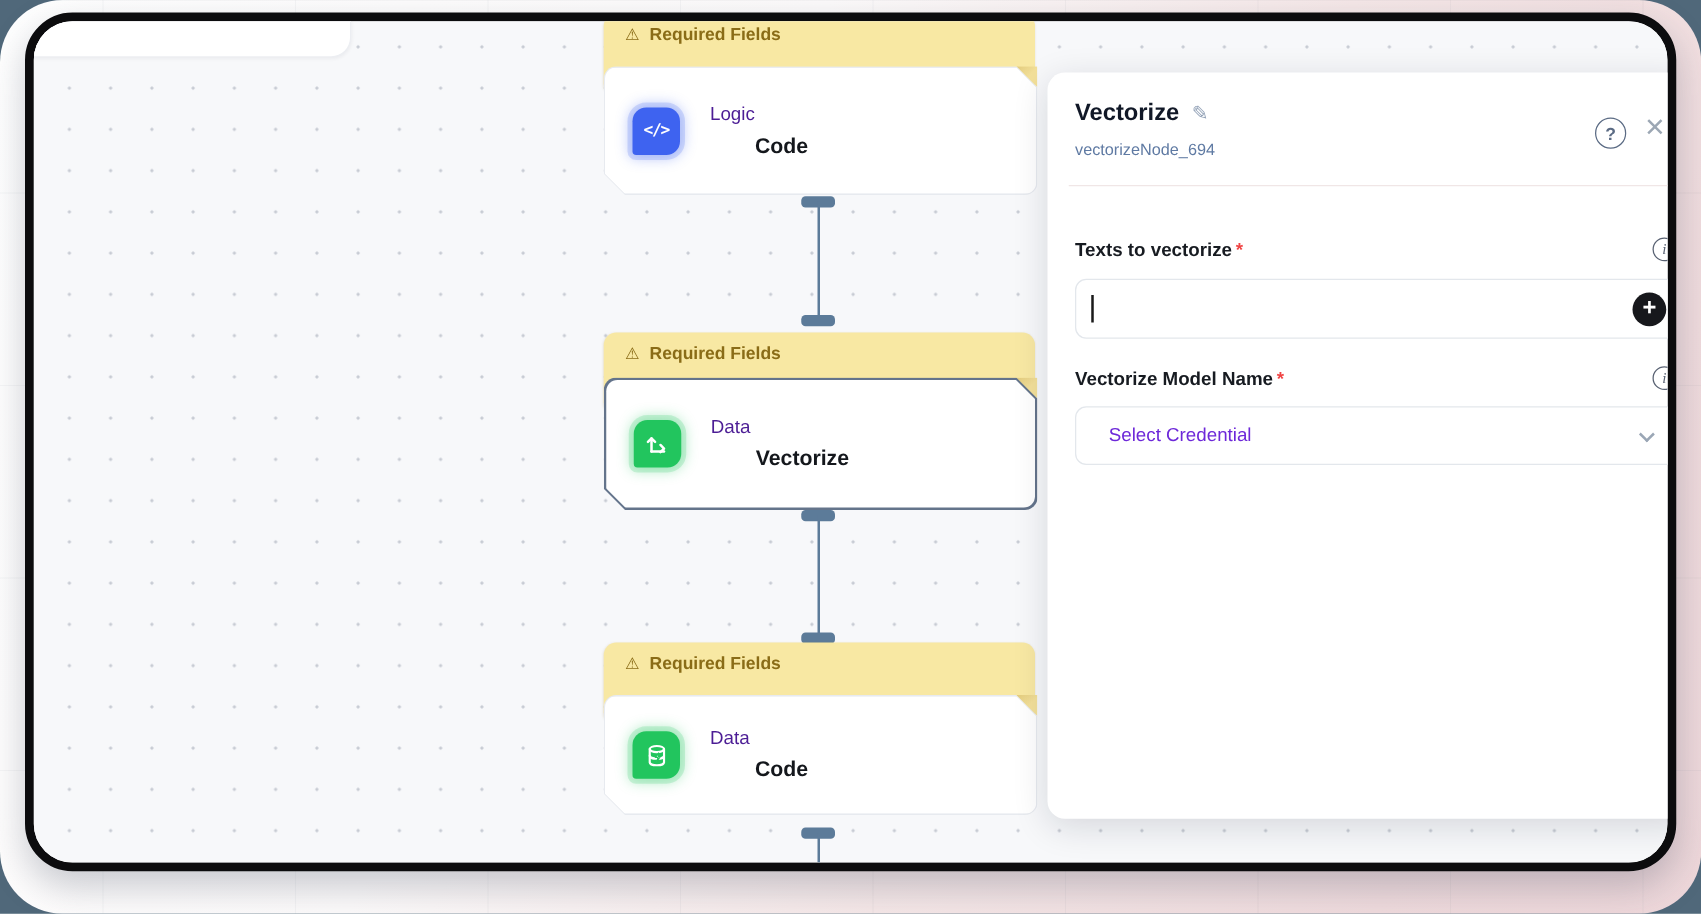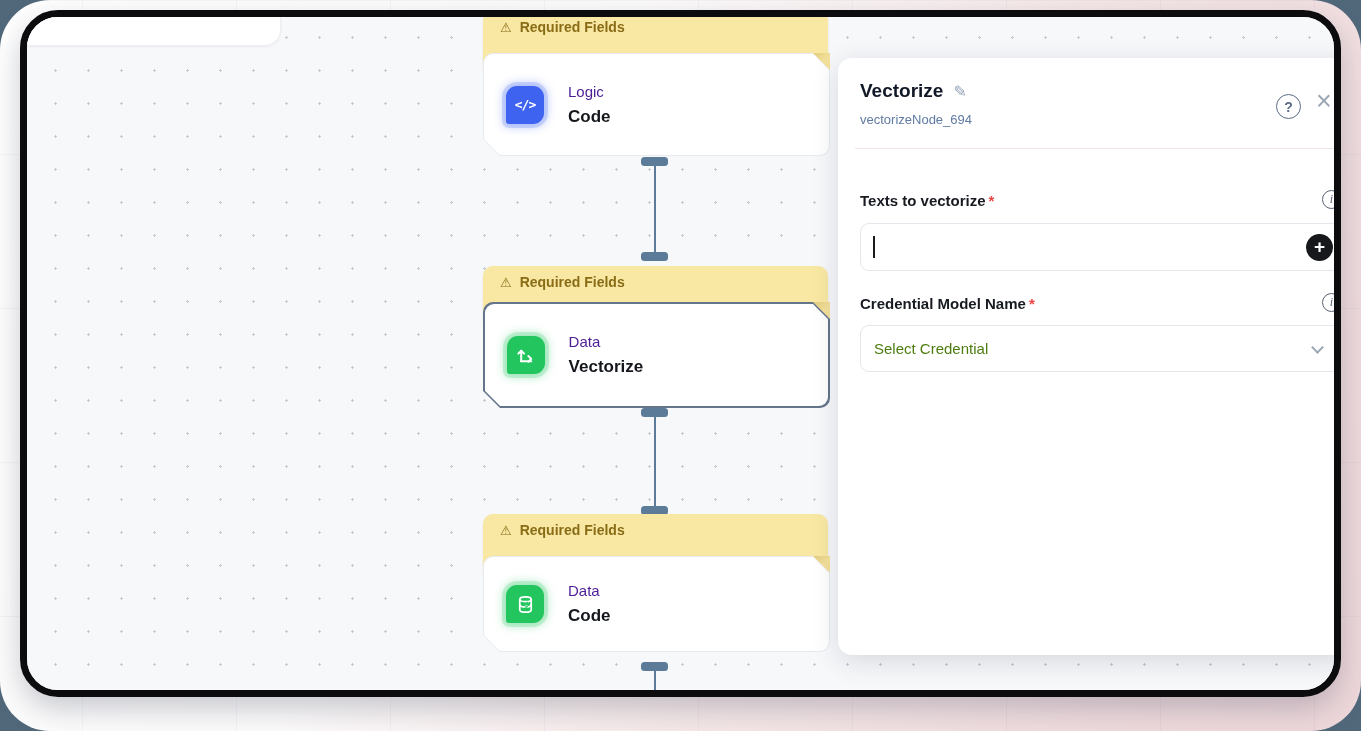--- a/index.html
+++ b/index.html
@@ -75,21 +75,21 @@
   .node-card.selected .inner { inset:1.6px; }
   .icon-tile {
     width:38px; height:38px; border-radius:11px 11px 11px 3px;
     display:flex; align-items:center; justify-content:center;
     color:#fff; flex:0 0 auto;
   }
   .icon-tile.blue  { background:#3e63f0; box-shadow:0 0 0 4px rgba(62,99,240,.18), 0 0 10px 3px rgba(62,99,240,.35); }
   .icon-tile.green { background:#22c55e; box-shadow:0 0 0 4px rgba(34,197,94,.18), 0 0 10px 3px rgba(34,197,94,.35); }
   .icon-tile .code-glyph { font-family:"DejaVu Sans Mono", monospace; font-size:13px; font-weight:700; letter-spacing:-1px; }
   .node-text .cat { font-size:15px; color:#4c1d95; margin-bottom:7px; }
-  .node-text .name { font-size:17px; font-weight:700; color:#14171c; }
+  .node-text .name { font-size:17px; font-weight:700; color:#14171c;margin-left:36px; }
 
   
   .edge-line { position:absolute; width:2px; background:#5c7b99; left:627px; }
   .edge-handle { position:absolute; width:27px; height:9px; border-radius:3.5px; background:#5c7b99; left:614px; }
 
   
   .panel {
     position:absolute; left:811px; top:41px; width:516px; height:597px;
     background:#ffffff; border-radius:14px;
     box-shadow:0 6px 28px rgba(15,23,42,.14);
@@ -127,22 +127,22 @@
   @keyframes blink { 50% { opacity:0; } }
   .add-btn {
     position:absolute; right:11px; top:10px; width:27px; height:27px; border-radius:50%;
     background:#17181c; color:#fff; font-size:19px; font-weight:700;
     display:flex; align-items:center; justify-content:center; cursor:pointer; line-height:1;
     padding-bottom:2px;
   }
   .select-box {
     position:absolute; left:22px; width:485px; height:47px;
     border:1px solid #e3e7ec; border-radius:9px; background:#fff;
-    display:flex; align-items:center; padding-left:13px;
-    color:#4d7c0f; font-size:15px; cursor:pointer;text-align:center;
+    display:flex; align-items:center; padding-left:26px;
+    color:#6d28d9; font-size:15px; cursor:pointer;text-align:center;
   }
   .chev {
     position:absolute; right:22px; top:17px; width:9px; height:9px;
     border-right:2px solid #9aa6b5; border-bottom:2px solid #9aa6b5;
     transform:rotate(45deg);
   }
 </style>
 </head>
 <body>
 
@@ -240,21 +240,21 @@
       <span>Texts to vectorize</span><span class="req">*</span>
     </div>
     <div class="info-ic" style="top:132px;">i</div>
 
     <div class="text-input">
       <span class="caret"></span>
       <div class="add-btn">+</div>
     </div>
 
     <div class="field-label" style="top:237px;">
-      <span>Credential Model Name</span><span class="req">*</span>
+      <span>Vectorize Model Name</span><span class="req">*</span>
     </div>
     <div class="info-ic" style="top:235px;">i</div>
 
     <div class="select-box" style="top:267px;">
       <span>Select Credential</span>
       <span class="chev"></span>
     </div>
   </div>
 </div>
 

